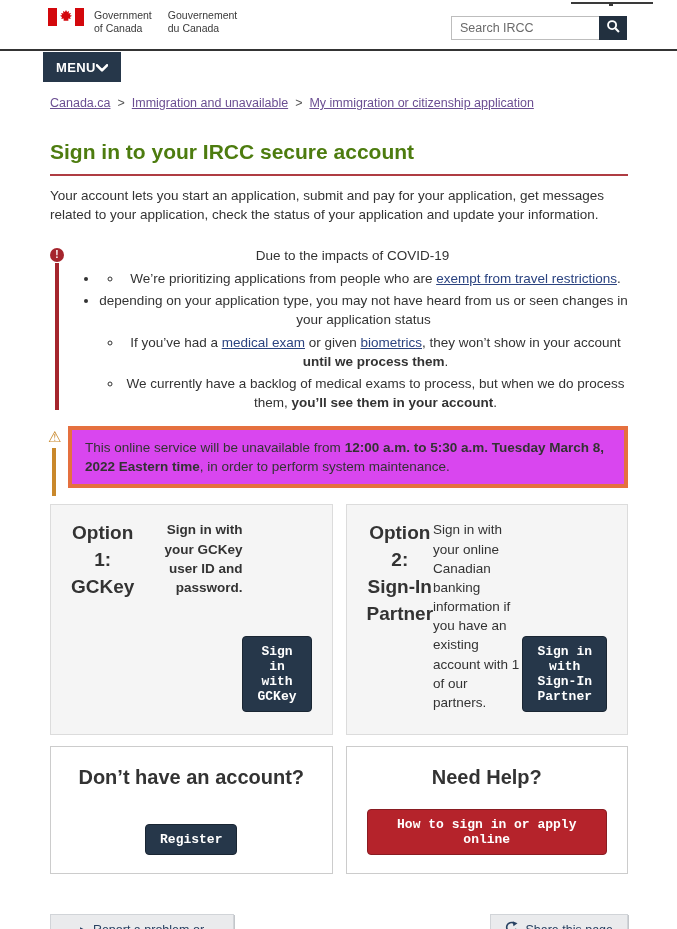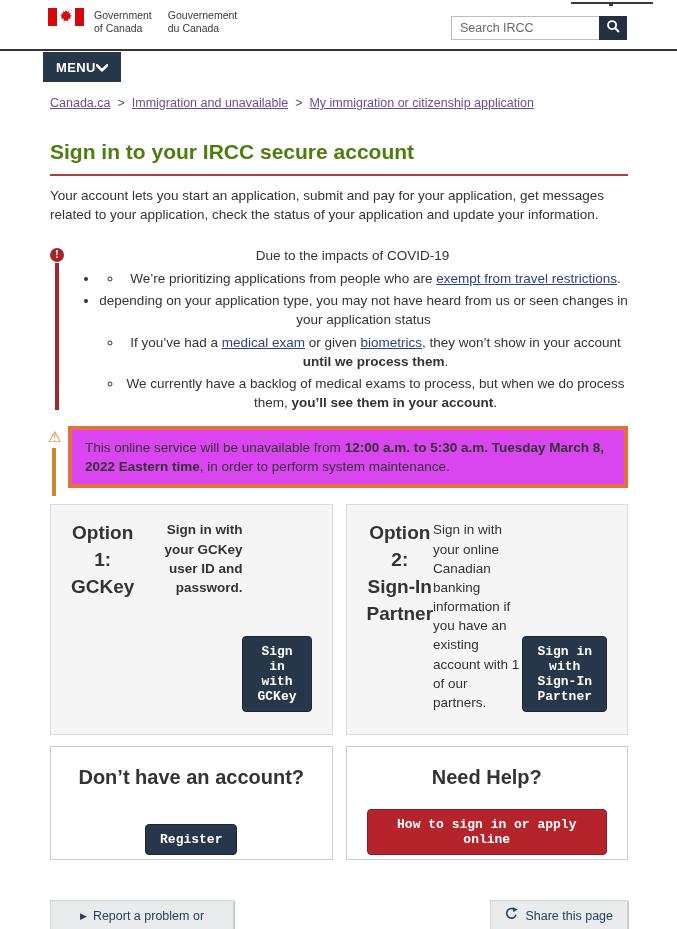--- a/index.html
+++ b/index.html
@@ -90,21 +90,21 @@
   .btn-row{margin-top:auto;padding-top:14px;text-align:center;font-family:Liberation Mono, monospace;}
   .btn{
     display:inline-block;border-radius:4px;padding:7px 14px;font-size:13px;cursor:pointer;
     font-family:inherit;font-weight:600;
   }
   .btn-primary{background:var(--navy);color:#fff;border:1px solid var(--navy-dark);}
   .btn-danger{background:var(--danger);color:#fff;border:1px solid var(--danger-dark);font-weight:bold;}
   
   .bottom-row{margin-top:11px;}
   .plain-box{
-    flex:1;background:#fff;border:1px solid #ccc;padding:16px 20px 4px;
+    flex:1;background:#fff;border:1px solid #ccc;padding:16px 20px 18px;
     display:flex;flex-direction:column;align-items:center;min-height:96px;
   }
   .plain-box h2{font-size:20px;font-weight:bold;color:#333;margin-bottom:4px;text-align:center;}
   
   .foot-row{display:flex;justify-content:space-between;align-items:flex-start;margin-top:40px;}
   .gray-btn{
     background:var(--gray-btn);border:1px solid var(--gray-btn-border);color:#284162;
     font-size:12.5px;font-family:inherit;cursor:pointer;box-shadow:1px 1px 0 #c3c6ca;
     padding:6px 12px;line-height:1.45;
   }

